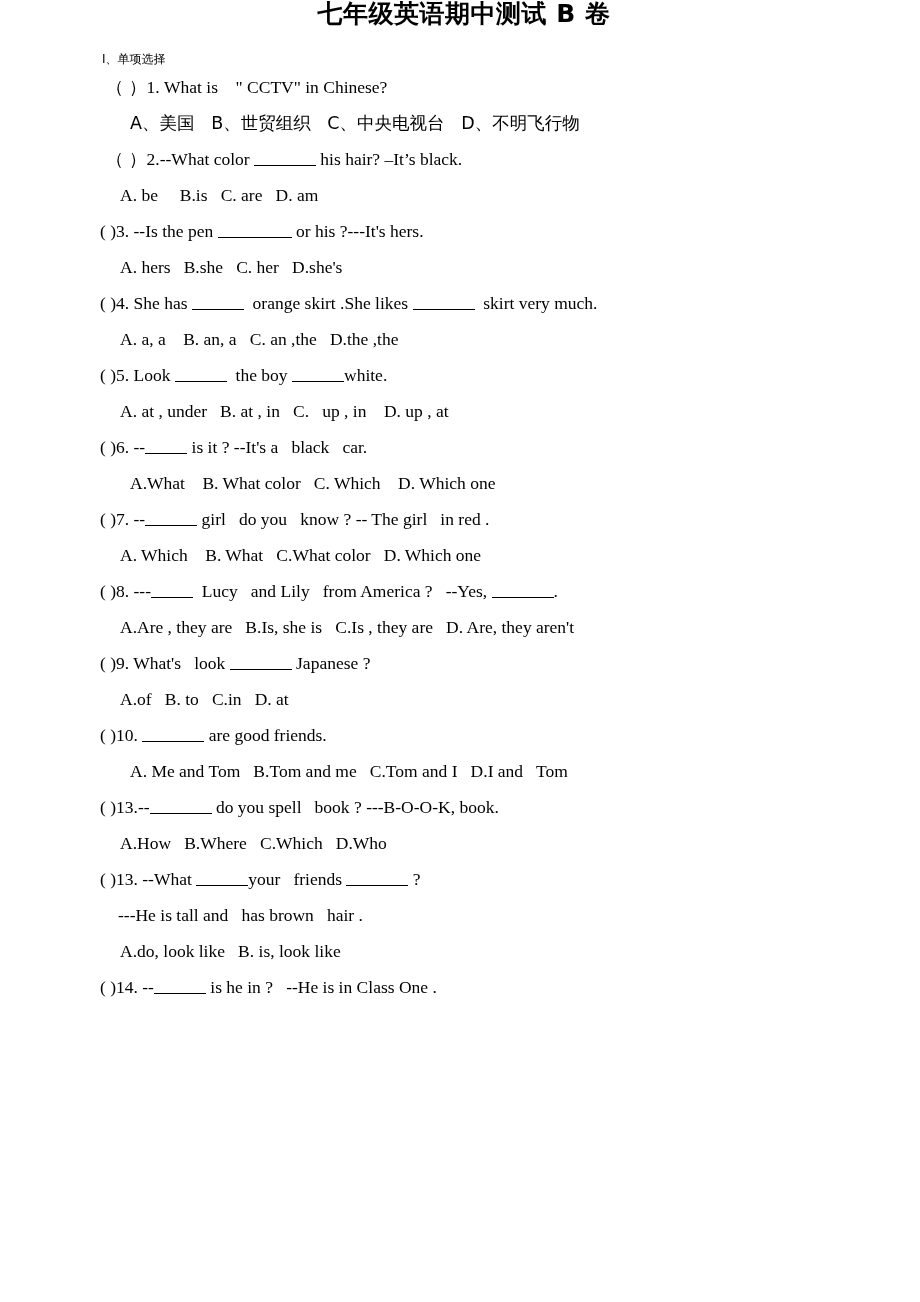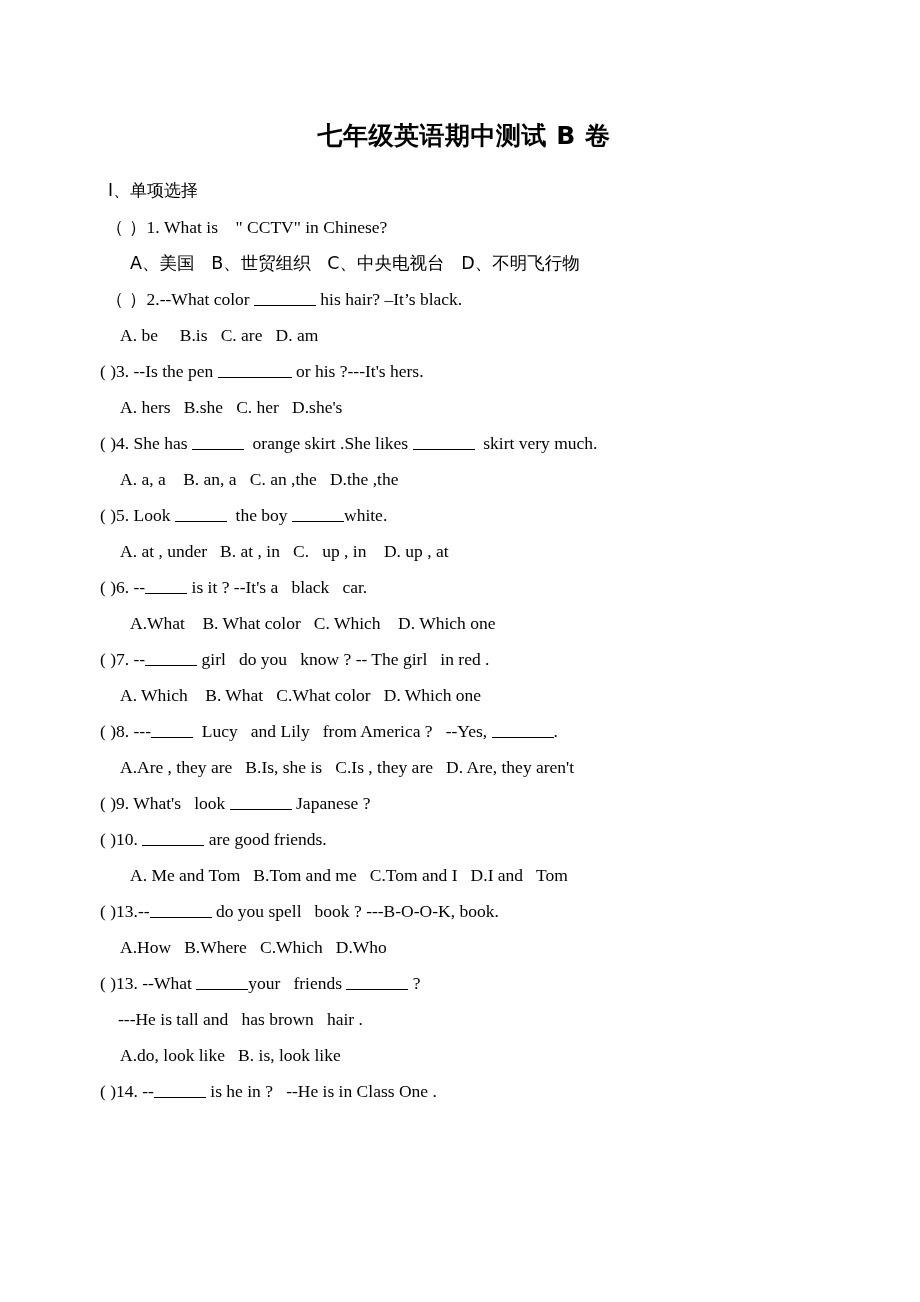--- a/index.html
+++ b/index.html
@@ -19,27 +19,26 @@
     width: 920px;
     height: 1302px;
     box-sizing: border-box;
     padding: 0 90px 0 98px;
   }
   .doc-title {
     text-align: center;
     font-size: 25px;
     font-weight: bold;
     letter-spacing: 0.5px;
-    margin: 8px;
-    padding-top: 114px;
+    margin: 0;
     line-height: 1.1;
   }
   .section-head {
-    font-size: 17px;
-    margin: 8px;
+    font-size: 12px;
+    margin: 2px;
     padding-top: 22px;
     padding-left: 2px;
     line-height: 1.25;
   }
   .qline {
     font-size: 17.5px;
     line-height: 36px;
     white-space: pre;
     margin: 0;
     padding: 0;
@@ -105,20 +104,21 @@
   <div class="qline stem"><span>( )</span><span>6.</span><span> --</span><span class="blank b-xs"></span><span> is it ? --It's a   black   car.</span></div>
   <div class="qline opts-deep">A.What    B. What color   C. Which    D. Which one</div>
 
   <div class="qline stem"><span>( )</span><span>7.</span><span> --</span><span class="blank b-sm"></span><span> girl   do you   know ? -- The girl   in red .</span></div>
   <div class="qline opts">A. Which    B. What   C.What color   D. Which one</div>
 
   <div class="qline stem"><span>( )</span><span>8.</span><span> ---</span><span class="blank b-xs"></span><span>  Lucy   and Lily   from America ?   --Yes, </span><span class="blank b-md"></span><span>.</span></div>
   <div class="qline opts">A.Are , they are   B.Is, she is   C.Is , they are   D. Are, they aren't</div>
 
   <div class="qline stem"><span>( )</span><span>9.</span><span> What's   look </span><span class="blank b-md"></span><span> Japanese ?</span></div>
+  <div class="qline opts">A.of   B. to   C.in   D. at</div>
 
   <div class="qline stem"><span>( )</span><span>10.</span><span> </span><span class="blank b-md"></span><span> are good friends.</span></div>
   <div class="qline opts-deep">A. Me and Tom   B.Tom and me   C.Tom and I   D.I and   Tom</div>
 
   <div class="qline stem"><span>( )</span><span>13.</span><span>--</span><span class="blank b-md"></span><span> do you spell   book ? ---B-O-O-K, book.</span></div>
   <div class="qline opts">A.How   B.Where   C.Which   D.Who</div>
 
   <div class="qline stem"><span>( )</span><span>13.</span><span> --What </span><span class="blank b-sm"></span><span>your   friends </span><span class="blank b-md"></span><span> ?</span></div>
   <div class="qline cont">---He is tall and   has brown   hair .</div>
   <div class="qline opts">A.do, look like   B. is, look like</div>

